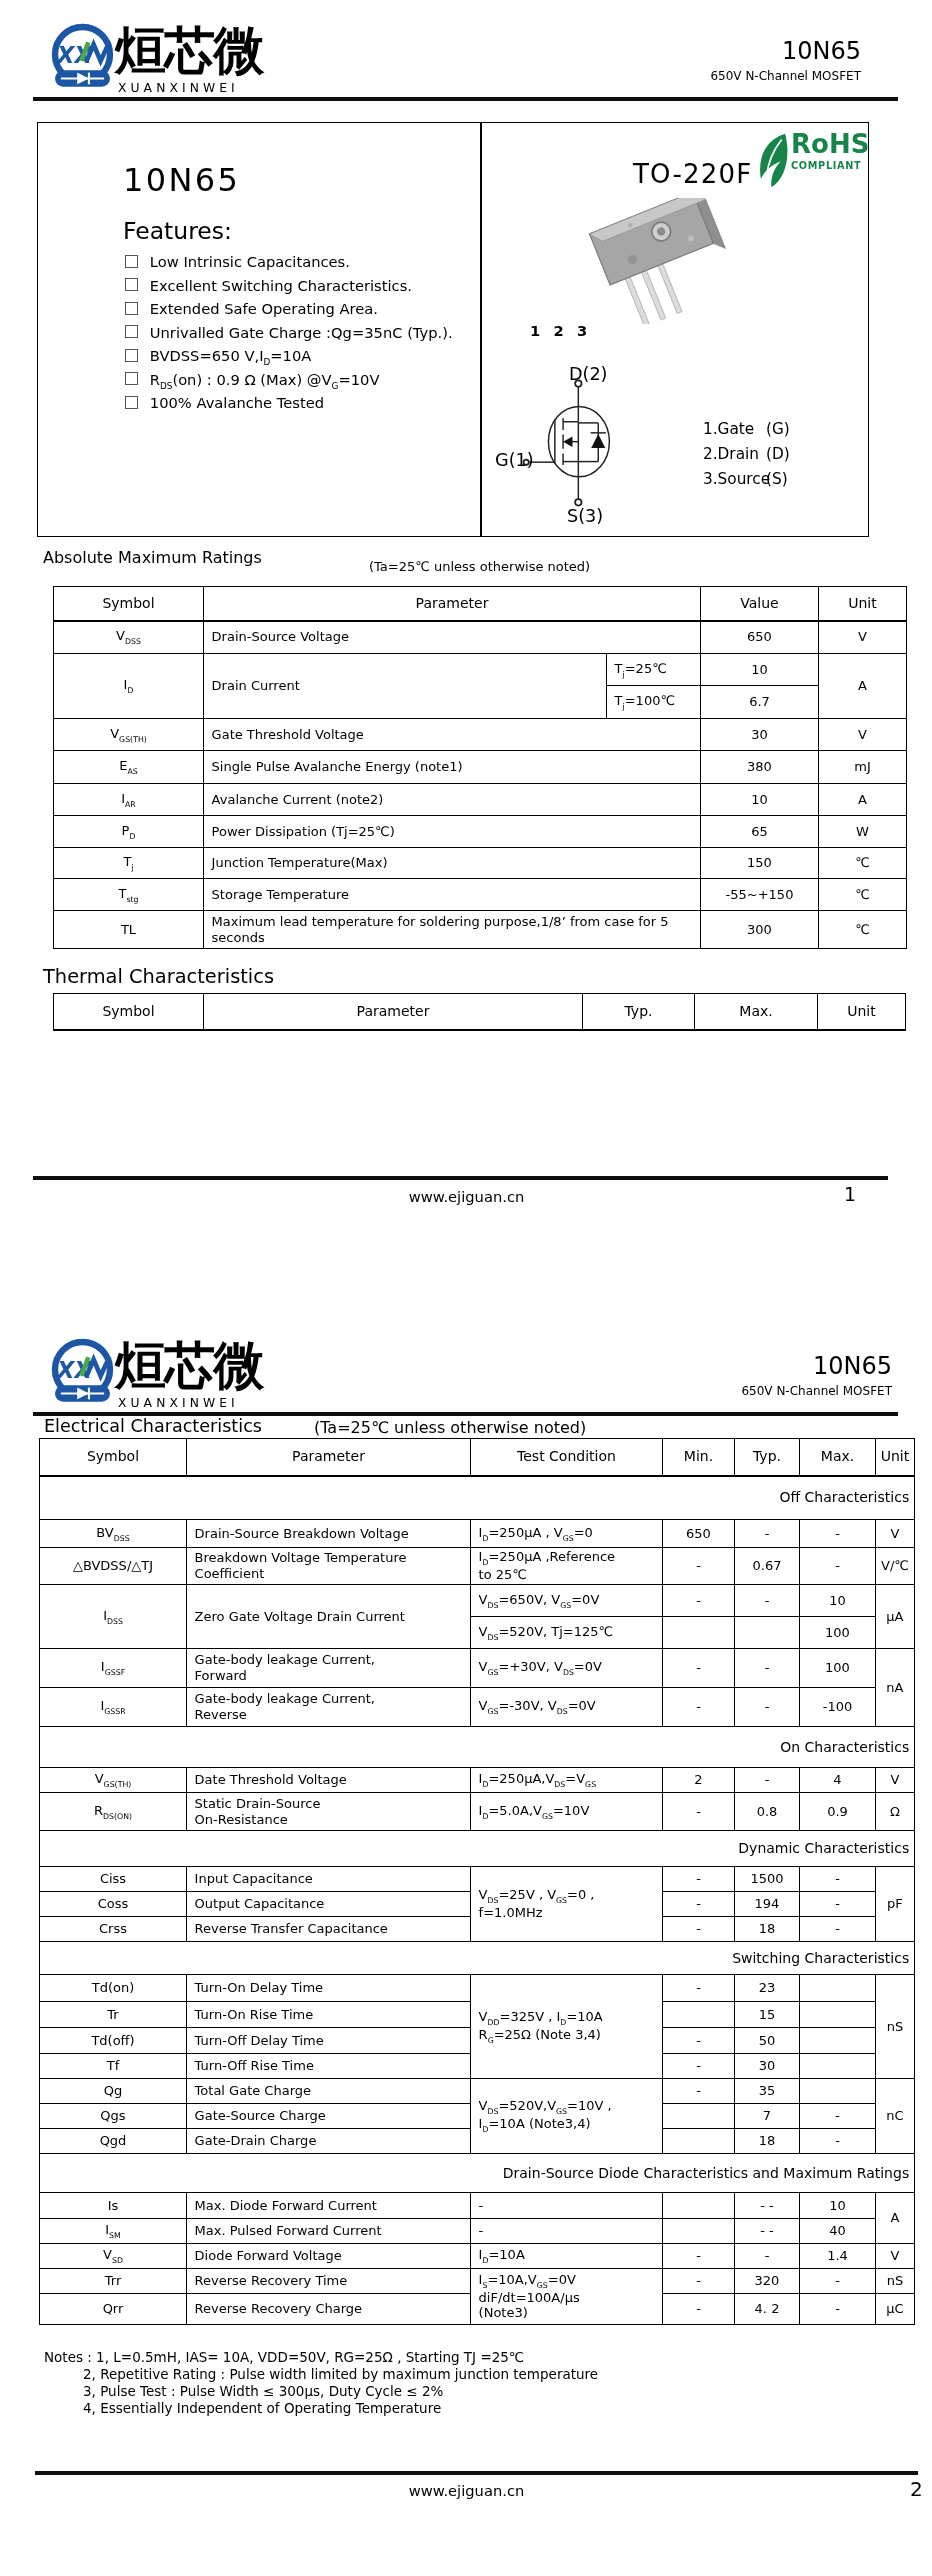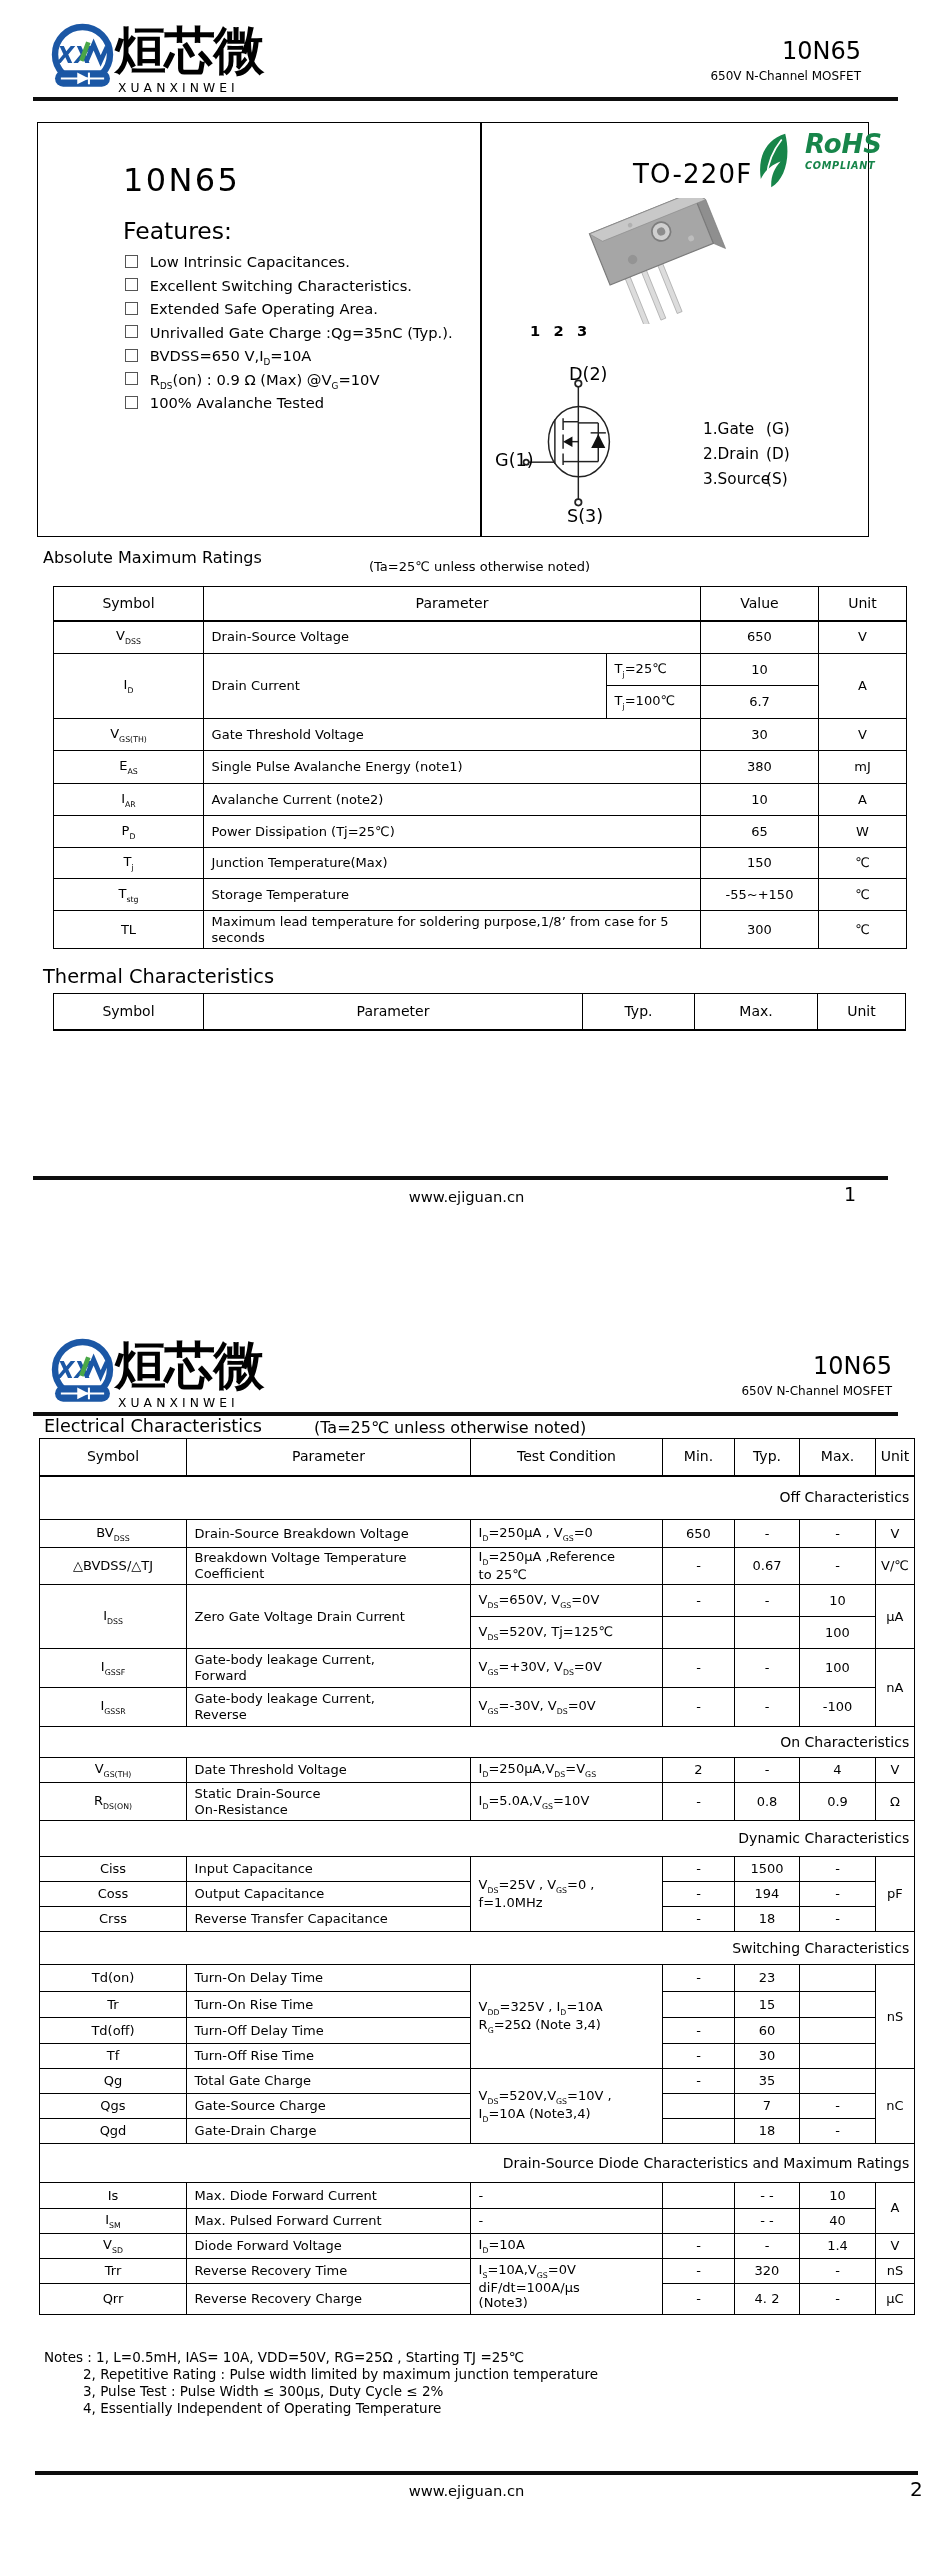--- a/index.html
+++ b/index.html
@@ -21,21 +21,21 @@
   
   .pbox{position:absolute;left:37px;top:122px;width:830px;height:413px;border:1.8px solid #000;}
   .pdiv{position:absolute;left:442px;top:0;bottom:0;width:1.8px;background:#000;}
   .box-part{position:absolute;left:85px;top:38px;font-size:32px;letter-spacing:2.4px;}
   .feat-title{position:absolute;left:85px;top:94px;font-size:23.5px;}
   .features{position:absolute;left:87px;top:130px;width:341px;}
   .feat-item{display:flex;align-items:flex-start;height:23.5px;font-size:14.7px;}
   .cb{width:11px;height:11px;border:1.2px solid #555;margin:1.8px 11.8px 0 0;flex:none;}
   .pkg-name{position:absolute;left:595px;top:36px;font-size:26px;letter-spacing:1.2px;}
   .rohs{position:absolute;left:717px;top:8.2px;display:flex;}
-  .rohs-txt{margin-left:14px;font-style:italic;}
+  .rohs-txt{margin-left:0;}
   .rohs-t1{font-size:26px;font-weight:800;color:#17854a;line-height:1.05;}
   .rohs-t2{font-size:9.7px;font-weight:bold;color:#17854a;letter-spacing:0.7px;margin-top:1.2px;}
   .pkg{position:absolute;left:505px;top:75px;}
   .pins{position:absolute;left:492px;top:199px;font-size:14.7px;font-weight:bold;word-spacing:8.2px;}
   .mos{position:absolute;left:459px;top:253px;}
   .lab{position:absolute;font-size:17.6px;}
   .lab-d{left:531px;top:241px;} .lab-g{left:457px;top:327px;} .lab-s{left:529px;top:383px;}
   .legend{position:absolute;left:620px;top:293px;font-size:15.3px;}
   .leg-row{display:flex;height:25px;align-items:center;margin-left:45px;}
   .leg-name{width:63px;display:inline-block;}
@@ -395,21 +395,21 @@
           <td rowspan="2" class="">nA</td>
         </tr>
         <tr style="height: 39px;">
           <td class="">I<sub>GSSR</sub></td>
           <td class="left">Gate-body leakage Current,<br>Reverse</td>
           <td class="left">V<sub>GS</sub>=-30V, V<sub>DS</sub>=0V</td>
           <td class="">-</td>
           <td class="">-</td>
           <td class="">-100</td>
         </tr>
-        <tr style="height: 31px; margin-top: 48px;">
+        <tr style="height: 41px; margin-top: 48px;">
           <td colspan="7" class="section">On Characteristics</td>
         </tr>
         <tr style="height: 25px;">
           <td class="">V<sub>GS(TH)</sub></td>
           <td class="left">Date Threshold Voltage</td>
           <td class="left">I<sub>D</sub>=250μA,V<sub>DS</sub>=V<sub>GS</sub></td>
           <td class="">2</td>
           <td class="">-</td>
           <td class="">4</td>
           <td class="">V</td>
@@ -465,21 +465,21 @@
           <td class="">Tr</td>
           <td class="left">Turn-On  Rise  Time</td>
           <td class=""></td>
           <td class="">15</td>
           <td class=""></td>
         </tr>
         <tr style="height: 26px;">
           <td class="">Td(off)</td>
           <td class="left">Turn-Off  Delay  Time</td>
           <td class="">-</td>
-          <td class="">60</td>
+          <td class="">50</td>
           <td class=""></td>
         </tr>
         <tr style="height: 25px;">
           <td class="">Tf</td>
           <td class="left">Turn-Off Rise  Time</td>
           <td class="">-</td>
           <td class="">30</td>
           <td class=""></td>
         </tr>
         <tr style="height: 25px;">

